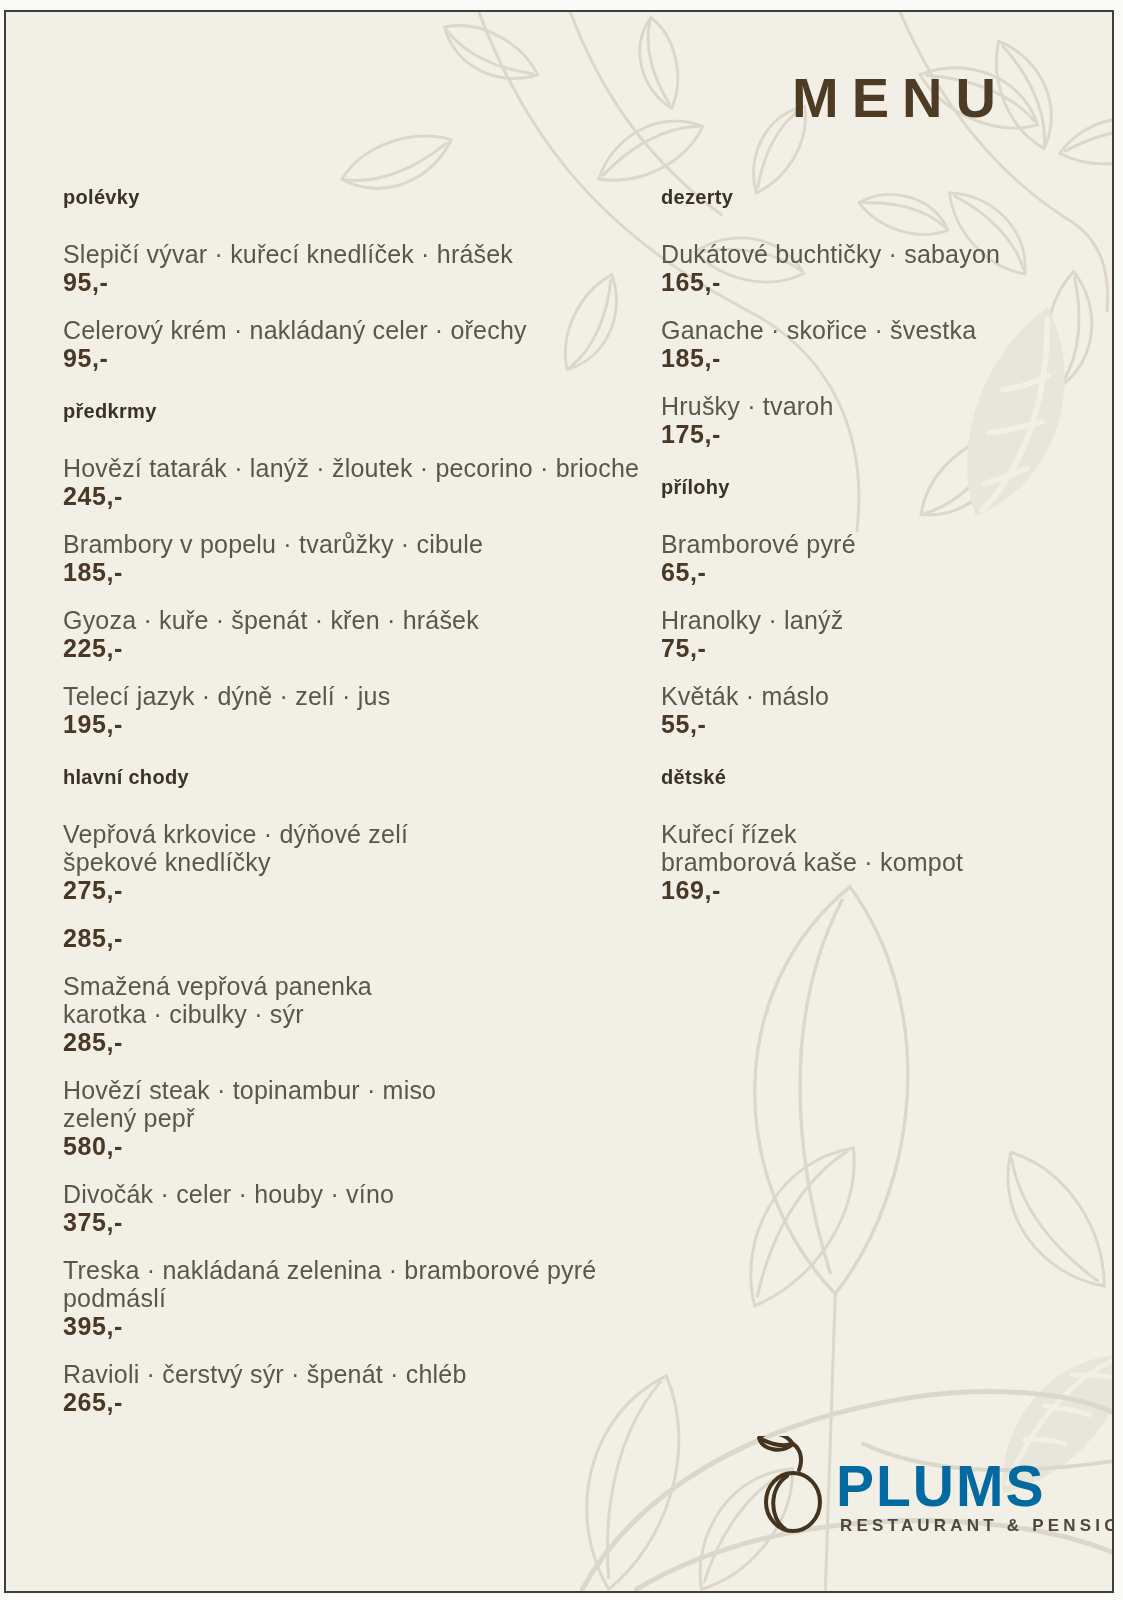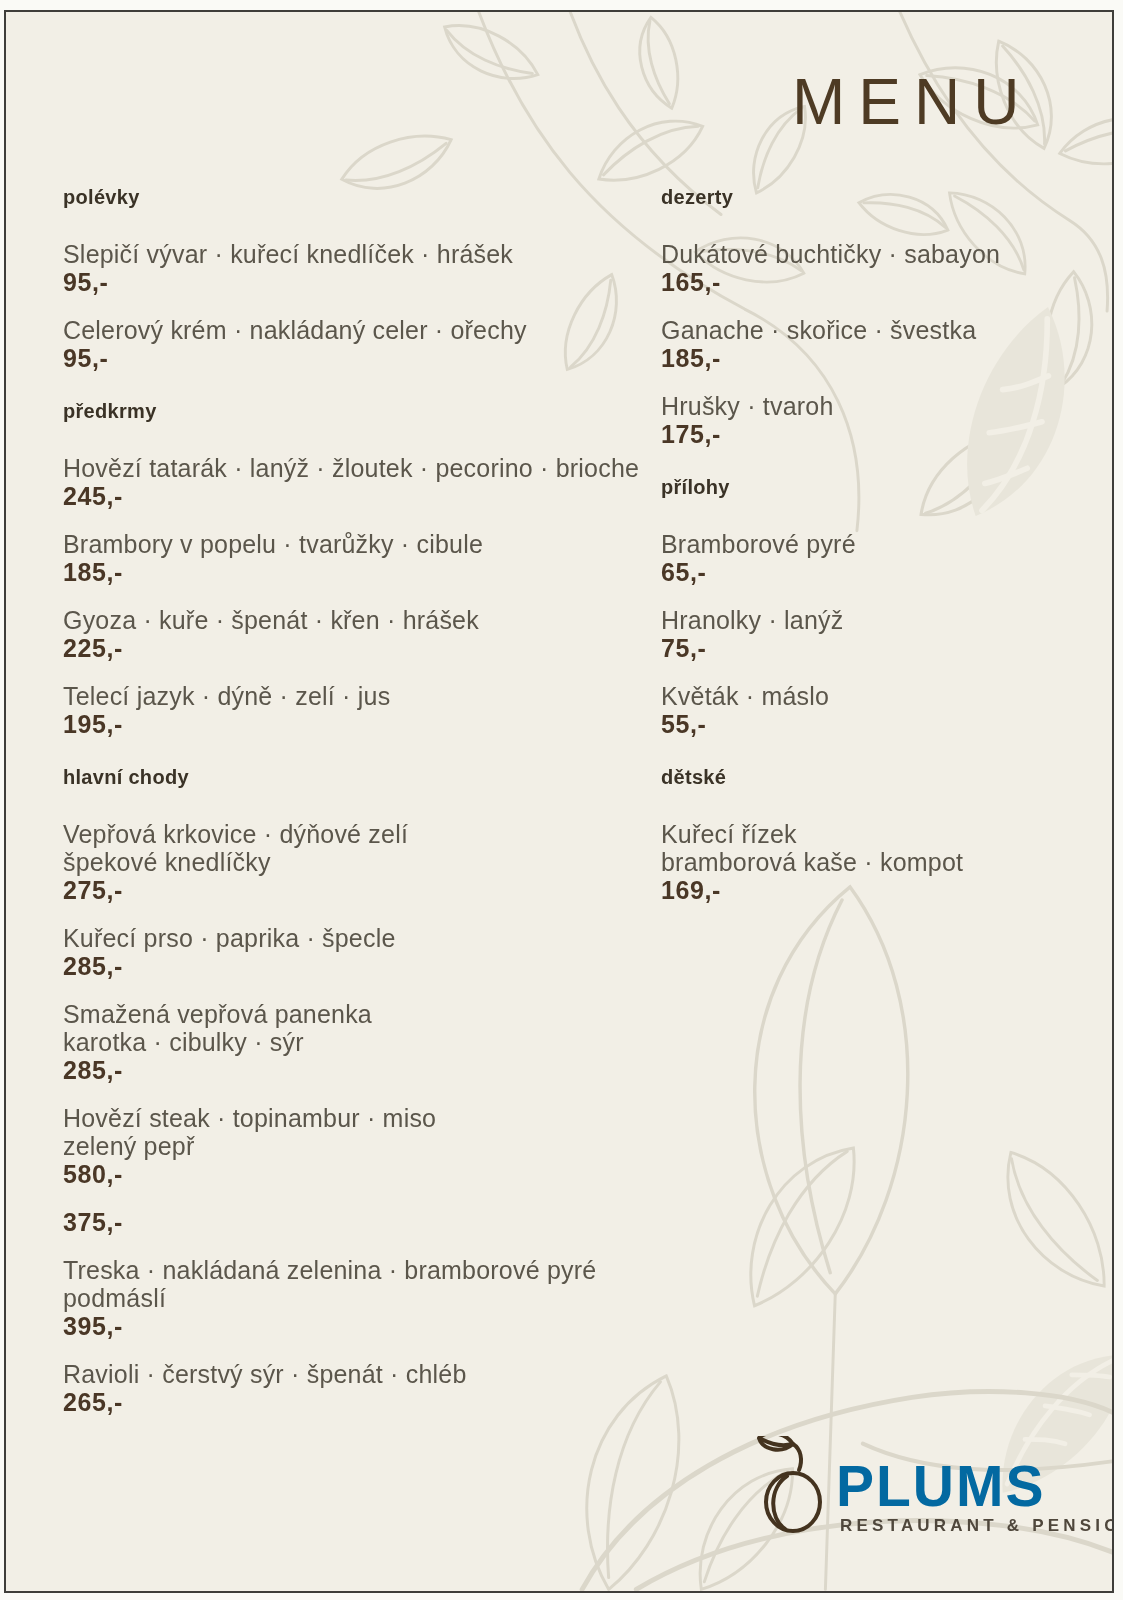--- a/index.html
+++ b/index.html
@@ -12,21 +12,21 @@
   .page{
     position:absolute;left:4px;top:10px;width:1110px;height:1583px;
     background:#f2efe6;
     border:2px solid #3f3e3a;
     box-sizing:border-box;
     overflow:hidden;
   }
   .decor{position:absolute;left:0;top:0;width:100%;height:100%;pointer-events:none;}
   .menu-title{
     position:absolute;left:786px;top:58px;
-    font-size:64px;font-weight:normal;letter-spacing:13px;
+    font-size:56px;font-weight:bold;letter-spacing:13px;
     color:#4e3b24;line-height:1;white-space:nowrap;
   }
   .col{position:absolute;top:166px;}
   .col-left{left:57px;width:580px;}
   .col-right{left:655px;width:430px;}
   .section-heading{
     font-size:20px;font-weight:bold;color:#3a3226;
     margin:0 0 24px 0;line-height:38px;letter-spacing:.3px;
   }
   .menu-item{margin:15px 0 20px 0;}
@@ -132,34 +132,34 @@
         <div class="item-line">Telecí jazyk · dýně · zelí · jus</div>
         <div class="item-price">195,-</div>
       </div>
       <h2 class="section-heading">hlavní chody</h2>
       <div class="menu-item">
         <div class="item-line">Vepřová krkovice · dýňové zelí</div>
         <div class="item-line">špekové knedlíčky</div>
         <div class="item-price">275,-</div>
       </div>
       <div class="menu-item">
-        <div class="item-line">Kuřecí prso · paprika · špecle</div>
         <div class="item-price">285,-</div>
       </div>
       <div class="menu-item">
         <div class="item-line">Smažená vepřová panenka</div>
         <div class="item-line">karotka · cibulky · sýr</div>
         <div class="item-price">285,-</div>
       </div>
       <div class="menu-item">
         <div class="item-line">Hovězí steak · topinambur · miso</div>
         <div class="item-line">zelený pepř</div>
         <div class="item-price">580,-</div>
       </div>
       <div class="menu-item">
+        <div class="item-line">Divočák · celer · houby · víno</div>
         <div class="item-price">375,-</div>
       </div>
       <div class="menu-item">
         <div class="item-line">Treska · nakládaná zelenina · bramborové pyré</div>
         <div class="item-line">podmáslí</div>
         <div class="item-price">395,-</div>
       </div>
       <div class="menu-item">
         <div class="item-line">Ravioli · čerstvý sýr · špenát · chléb</div>
         <div class="item-price">265,-</div>

